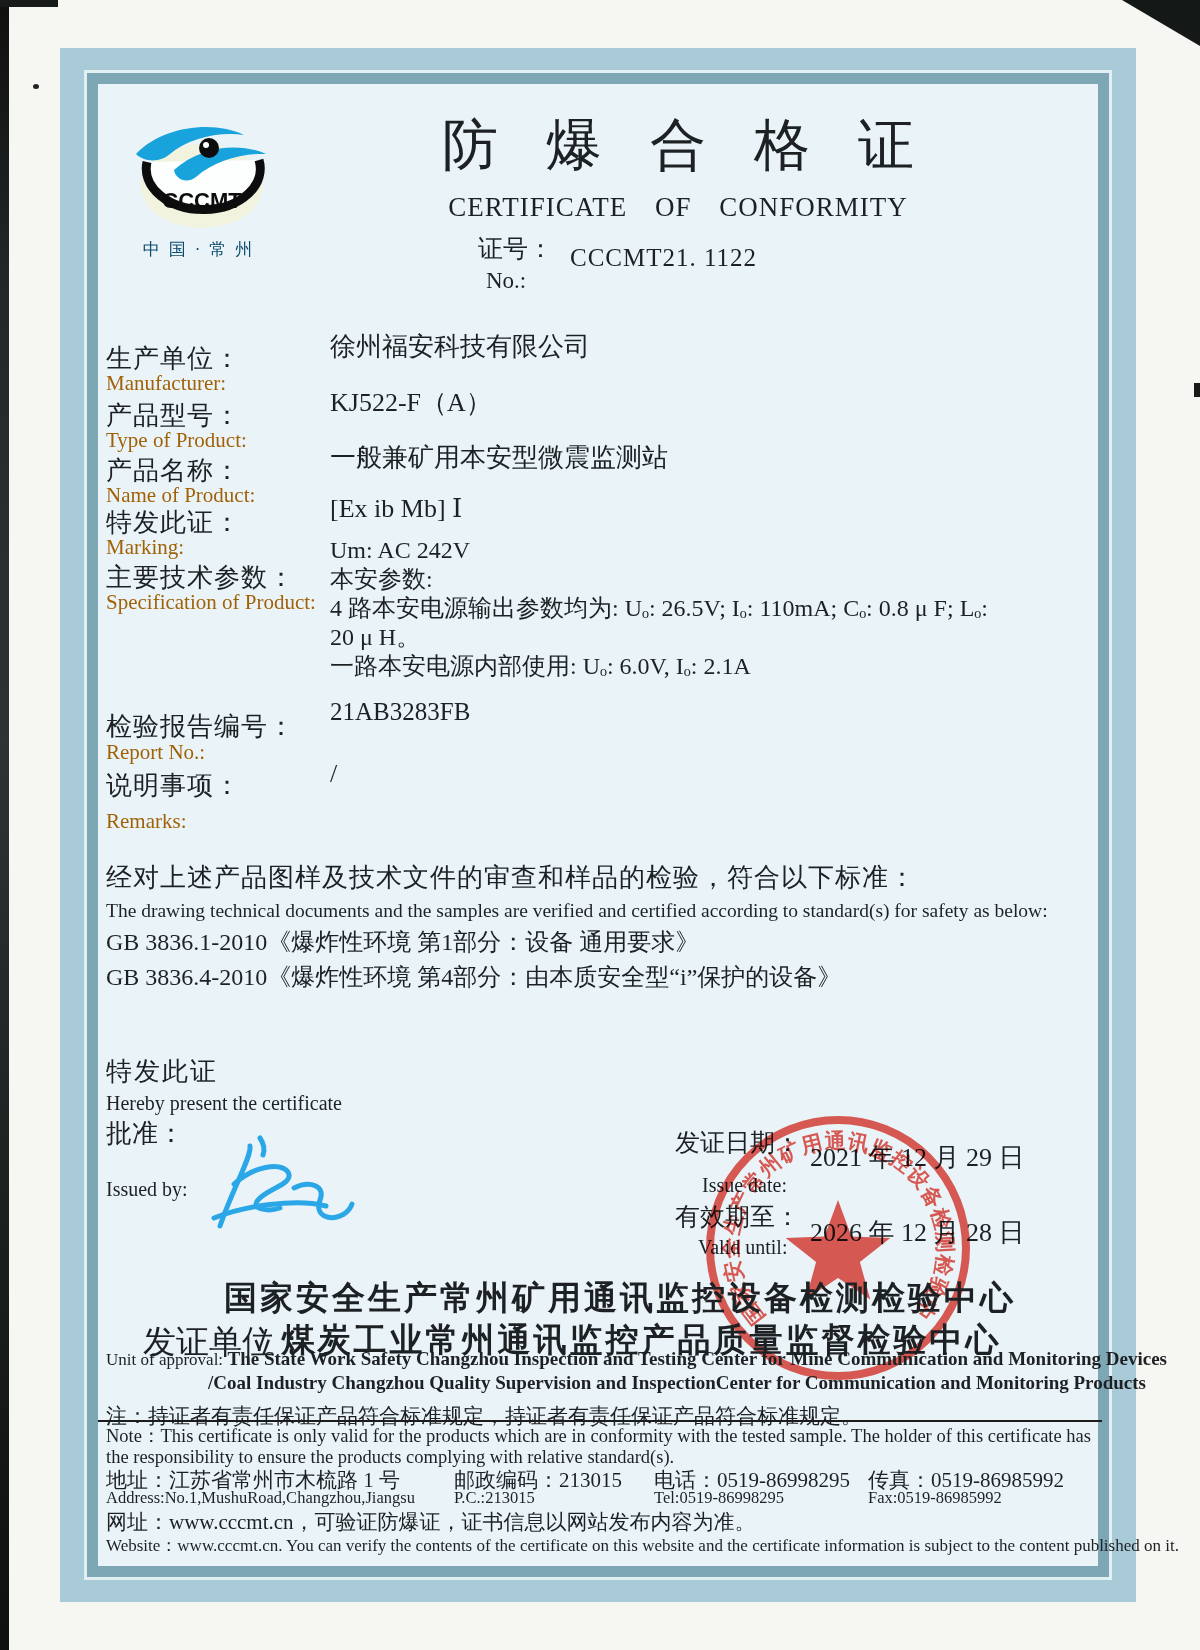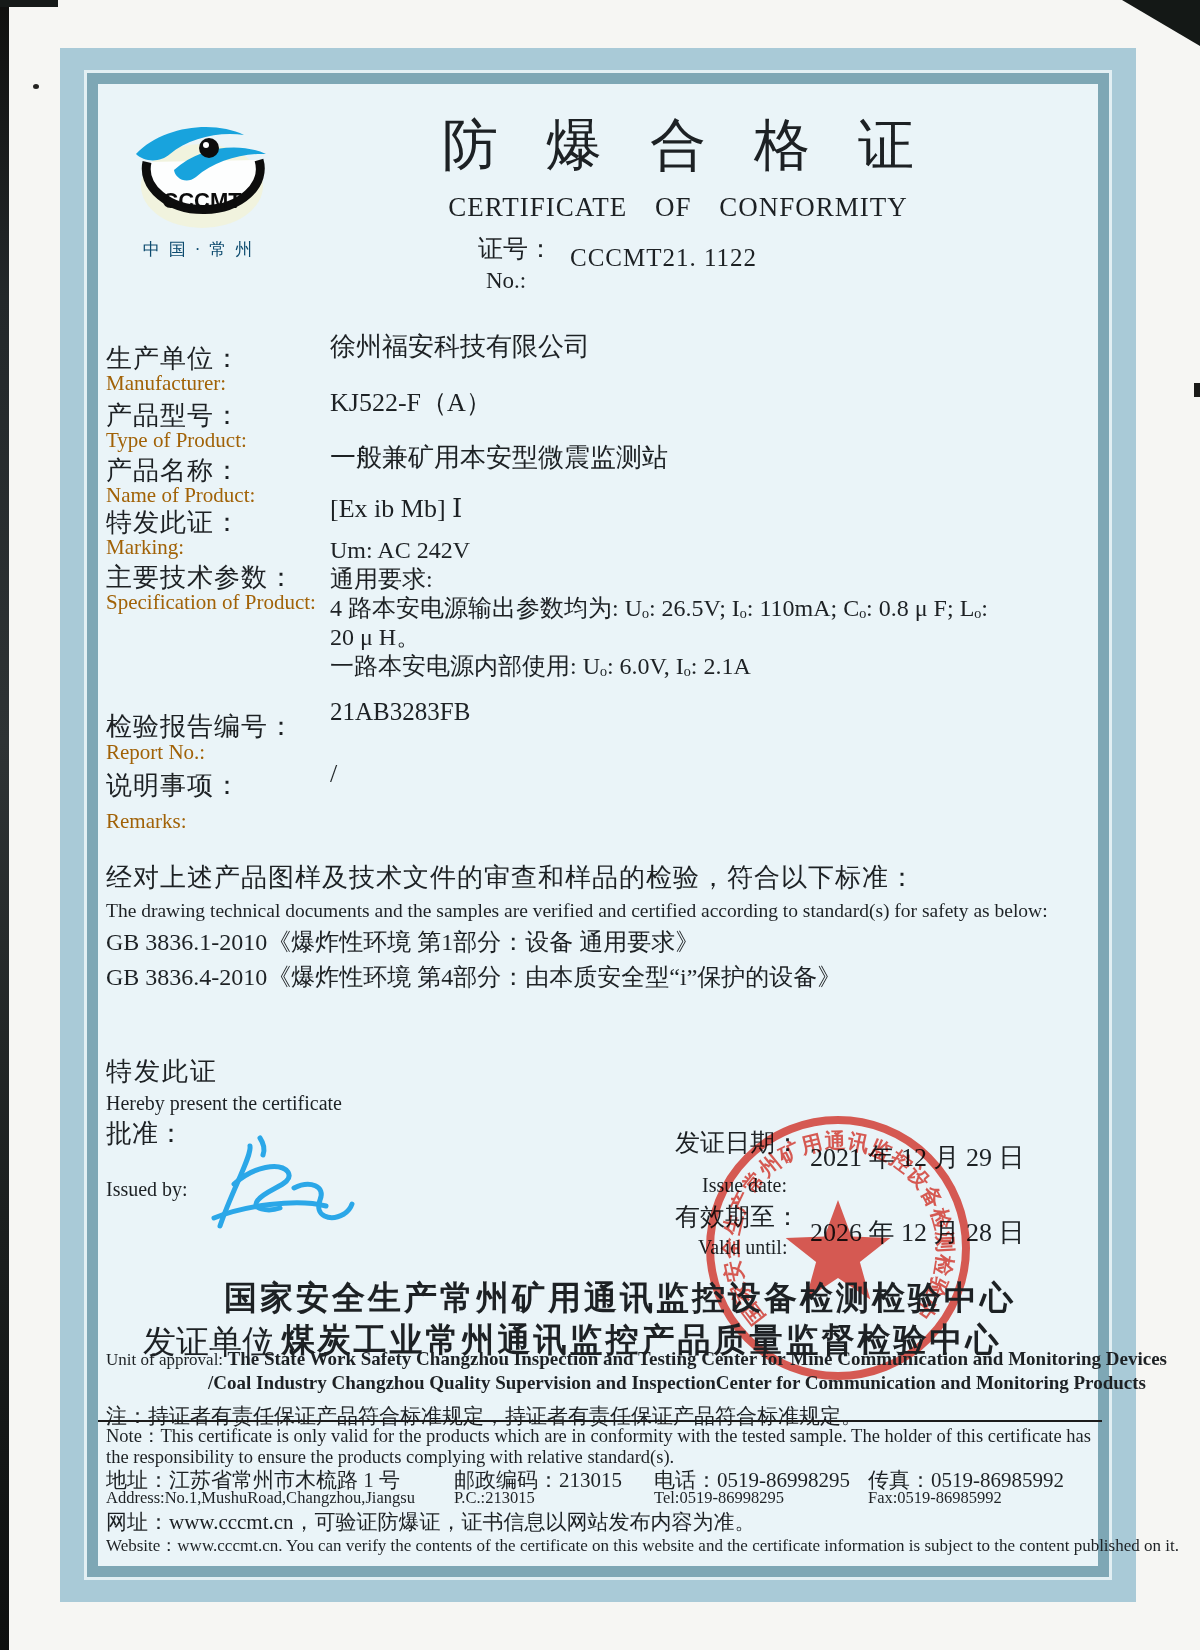--- a/index.html
+++ b/index.html
@@ -137,21 +137,21 @@
       <div class="abs val f-val" style="top:356px">一般兼矿用本安型微震监测站</div>
 
       <div class="abs lz f-label" style="top:396px">特发此证：</div>
       <div class="abs le f-label" style="top:426px">Marking:</div>
       <div class="abs val f-val" style="top:409px">[Ex ib Mb] Ⅰ</div>
 
       <div class="abs lz f-label" style="top:451px">主要技术参数：</div>
       <div class="abs le f-label" style="top:481px">Specification of Product:</div>
       <div class="abs spec-lines">
         <div>Um: AC 242V</div>
-        <div>通用要求:</div>
+        <div>本安参数:</div>
         <div>4 路本安电源输出参数均为: Uₒ: 26.5V; Iₒ: 110mA; Cₒ: 0.8 μ F; Lₒ:</div>
         <div>20 μ H。</div>
         <div>一路本安电源内部使用: Uₒ: 6.0V, Iₒ: 2.1A</div>
       </div>
 
       <div class="abs lz f-label" style="top:600px">检验报告编号：</div>
       <div class="abs le f-label" style="top:631px">Report No.:</div>
       <div class="abs val f-val" style="top:614px;font-size:25px">21AB3283FB</div>
 
       <div class="abs lz f-label" style="top:659px">说明事项：</div>

